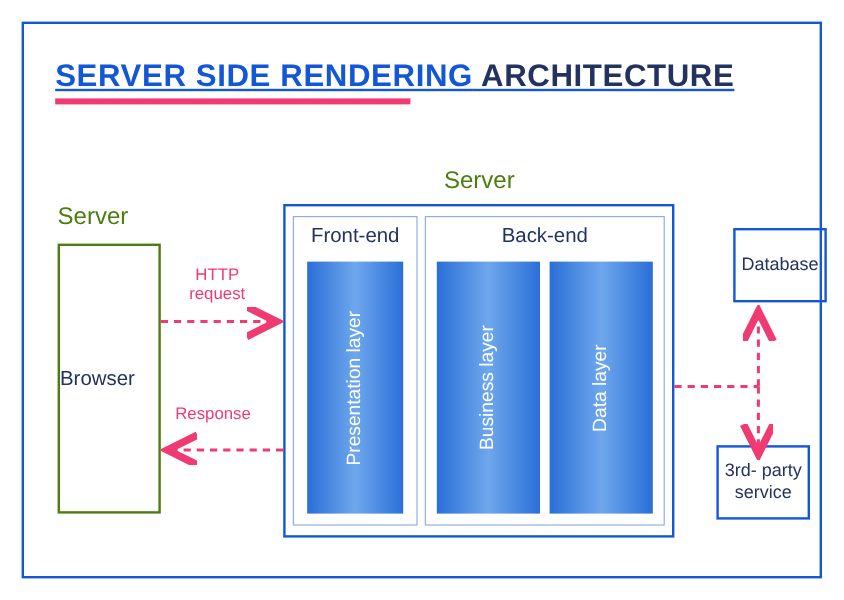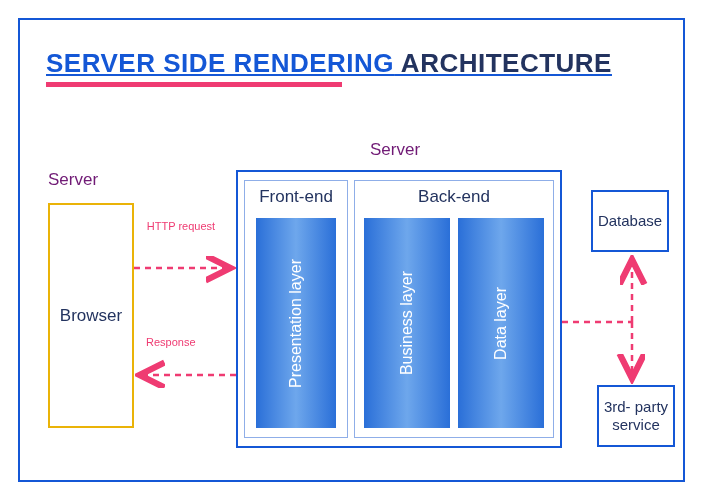--- a/index.html
+++ b/index.html
@@ -33,34 +33,33 @@
     position: absolute;
     left: 46px;
     top: 82px;
     width: 296px;
     height: 5px;
     background: #ef3b72;
   }
 
   .section-label {
     position: absolute;
-    color: #701a75;
-    font-size: 17px;
+    color: #4d7c0f;
+    font-size: 20px;
   }
 
   .client-box {
     position: absolute;
     left: 48px;
     top: 203px;
     width: 86px;
     height: 225px;
-    border: 2px solid #eab308;
+    border: 2px solid #4d7c0f;
     display: flex;
     align-items: center;
-    justify-content: center;
   }
   .client-box span {
     color: #23335f;
     font-size: 17px;
   }
 
   .server-box {
     position: absolute;
     left: 236px;
     top: 170px;
@@ -103,27 +102,27 @@
     border: 2px solid #1457d6;
     display: flex;
     align-items: center;
     justify-content: center;
     text-align: center;
     color: #23335f;
     font-size: 15px;
     line-height: 1.2;
     padding: 4px;
   }
-  .db-box  { left: 591px; top: 190px; width: 78px; height: 62px; align-items: center; }
-  .svc-box { left: 597px; top: 385px; width: 78px; height: 62px; }
+  .db-box  { left: 611px; top: 190px; width: 78px; height: 62px; align-items: center; }
+  .svc-box { left: 597px; top: 371px; width: 78px; height: 62px; }
 
   .arrow-label {
     position: absolute;
     color: #ef3b72;
-    font-size: 11px;
+    font-size: 14px;
     line-height: 1.15;
   }
   .arrow-label.req { left: 146px; top: 220px; width: 70px; text-align: center; }
   .arrow-label.res { left: 146px; top: 336px; }
 
   svg.conn {
     position: absolute;
     left: 0; top: 0;
     width: 703px; height: 500px;
     pointer-events: none;

